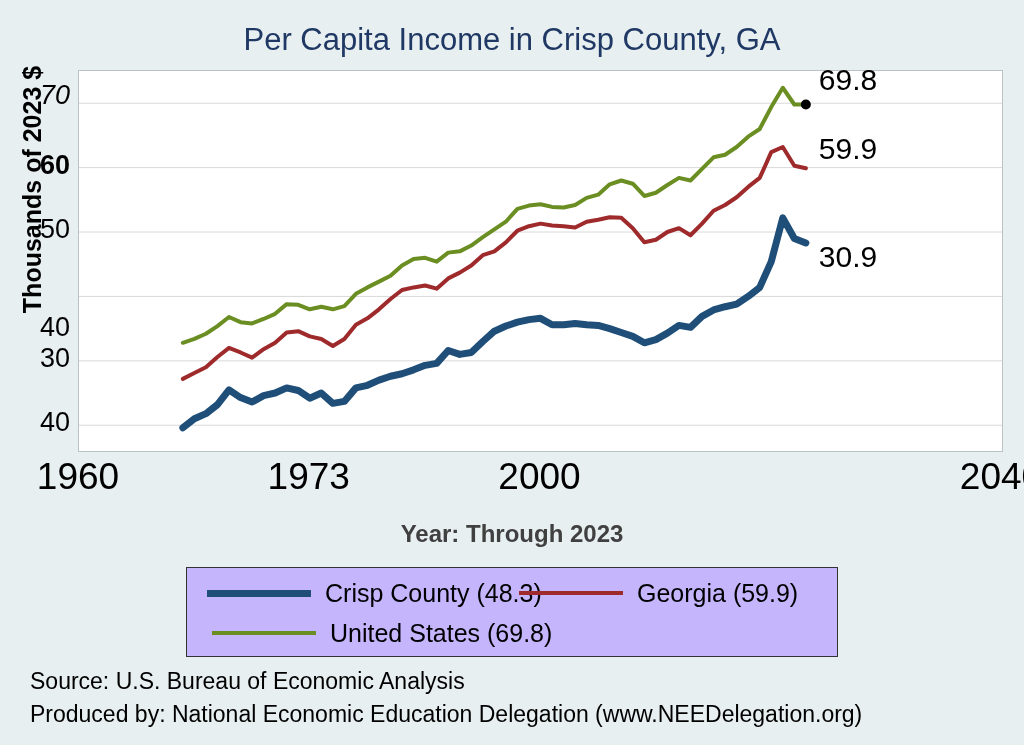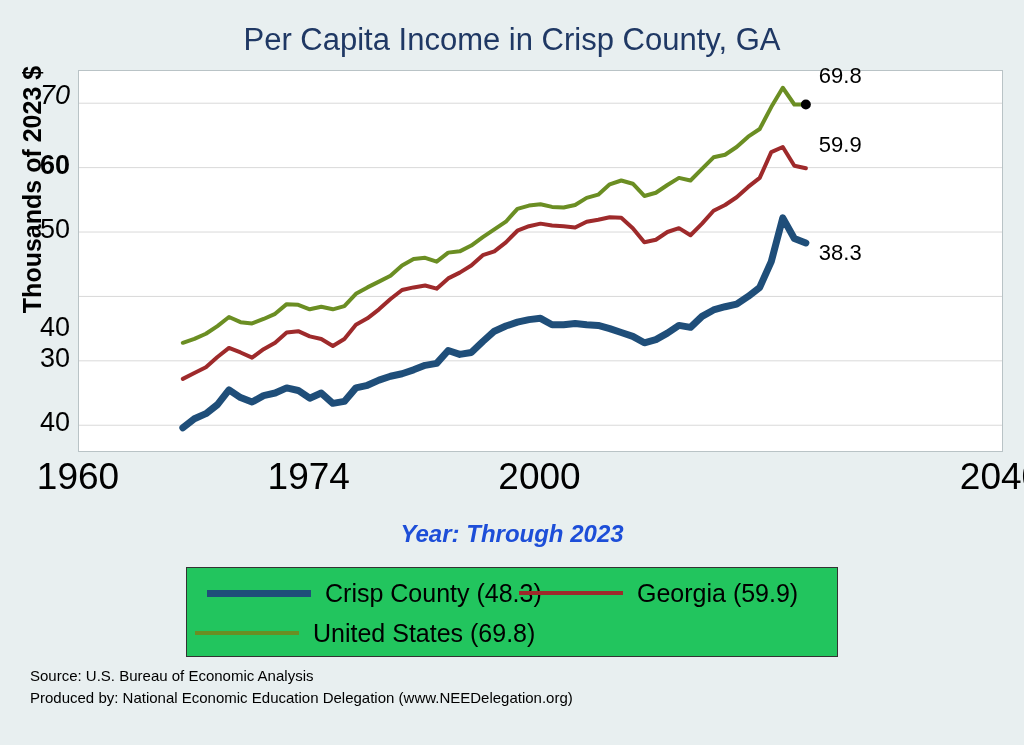--- a/index.html
+++ b/index.html
@@ -87,36 +87,35 @@
     color: #000;
   }
   #xlabel {
     position: absolute;
     top: 520px;
     left: 0;
     width: 1024px;
     text-align: center;
     font-size: 24px;
     font-weight: bold;
-    color: #1d4ed8;
-    font-style: italic;
+    color: #404040;
   }
   .endlabel {
     position: absolute;
-    font-size: 22px;
+    font-size: 30px;
     color: #000;
     white-space: nowrap;
   }
   #legend-box {
     position: absolute;
     left: 186px;
     top: 567px;
     width: 652px;
     height: 90px;
-    background: #22c55e;
+    background: #c4b5fd;
     border: 1px solid #333;
     box-sizing: border-box;
   }
   .legend-row {
     position: absolute;
     display: flex;
     align-items: center;
     height: 40px;
   }
   .legend-swatch {
@@ -127,21 +126,21 @@
   }
   .legend-text {
     font-size: 25px;
     color: #000;
     white-space: nowrap;
   }
   #source-block {
     position: absolute;
     left: 30px;
     top: 665px;
-    font-size: 15px;
+    font-size: 23px;
     color: #000;
     line-height: 1.45;
   }
 </style>
 </head>
 <body>
 
 <div id="chart-root">
 
   <div id="chart-title">Per Capita Income in Crisp County, GA</div>
@@ -175,43 +174,43 @@
       <g id="endpoint-layer">
           <circle cx="726.8625" cy="33.49152542372883" r="5" fill="#000"></circle>
         </g>
     </svg>
   </div>
 
   <div id="endlabel-layer"></div>
 
   <div id="xtick-layer">
       <div class="xtick" style="left: 0px;">1960</div>
-      <div class="xtick" style="left: 230.75px;">1974</div>
+      <div class="xtick" style="left: 230.75px;">1973</div>
       <div class="xtick" style="left: 461.5px;">2000</div>
       <div class="xtick" style="left: 923px;">2040</div>
     </div>
 
   <div id="xlabel">Year: Through 2023</div>
 
   <div id="legend-box">
       <div class="legend-row" style="left: 20px; top: 5px;">
         <div class="legend-swatch" style="border-top-width: 7px; border-top-color: rgb(31, 78, 121);"></div>
         <div class="legend-text">Crisp County (48.3)</div>
       </div>
       <div class="legend-row" style="left: 332px; top: 5px; align-items: center;">
         <div class="legend-swatch" style="border-top-width: 4px; border-top-color: rgb(158, 42, 43);"></div>
         <div class="legend-text">Georgia (59.9)</div>
       </div>
-      <div class="legend-row" style="left: 8px; top: 45px; text-align: center;">
+      <div class="legend-row" style="left: 25px; top: 45px; text-align: center;">
         <div class="legend-swatch" style="border-top-width: 4px; border-top-color: rgb(107, 142, 35);"></div>
         <div class="legend-text">United States (69.8)</div>
       </div>
     </div>
 
   <div id="source-block">
     <div>Source: U.S. Bureau of Economic Analysis</div>
     <div>Produced by: National Economic Education Delegation (www.NEEDelegation.org)</div>
   </div>
 
 <div class="endlabel" style="left: 818.862px; top: 63.4915px;">69.8</div>
     <div class="endlabel" style="left: 818.862px; top: 132.254px;">59.9</div>
-    <div class="endlabel" style="left: 818.862px; top: 239.966px;">38.3</div>
+    <div class="endlabel" style="left: 818.862px; top: 239.966px;">30.9</div>
   </div>
 
 </body></html>

